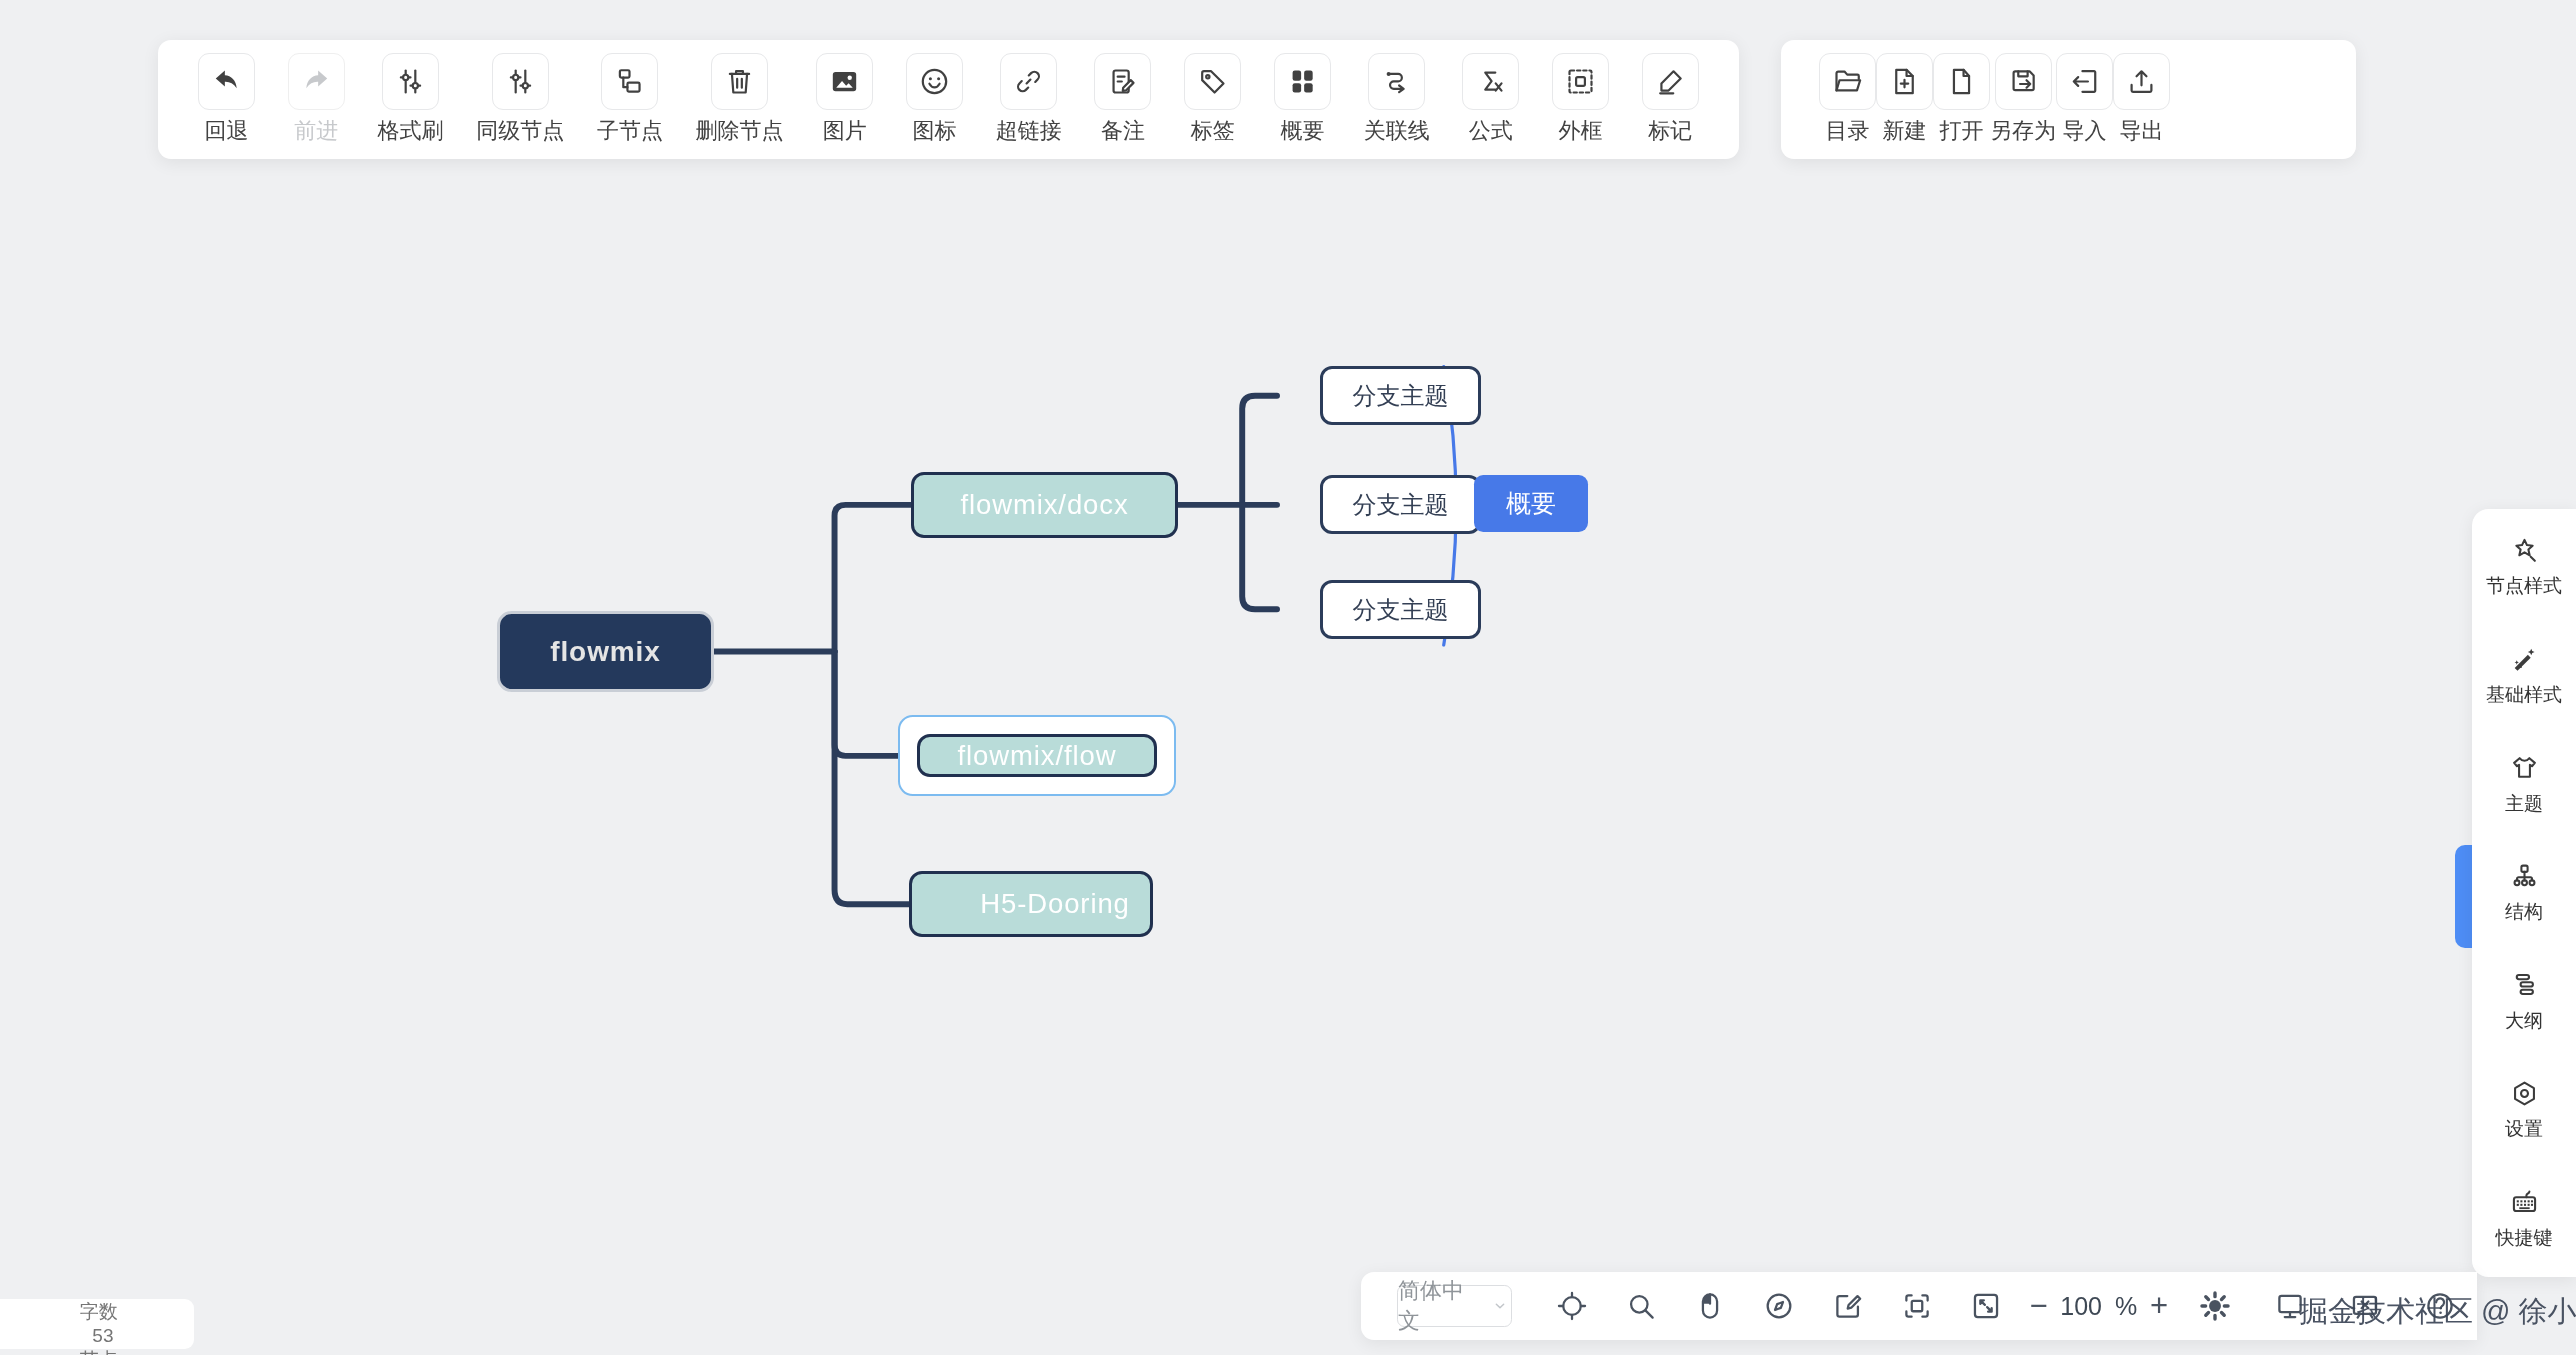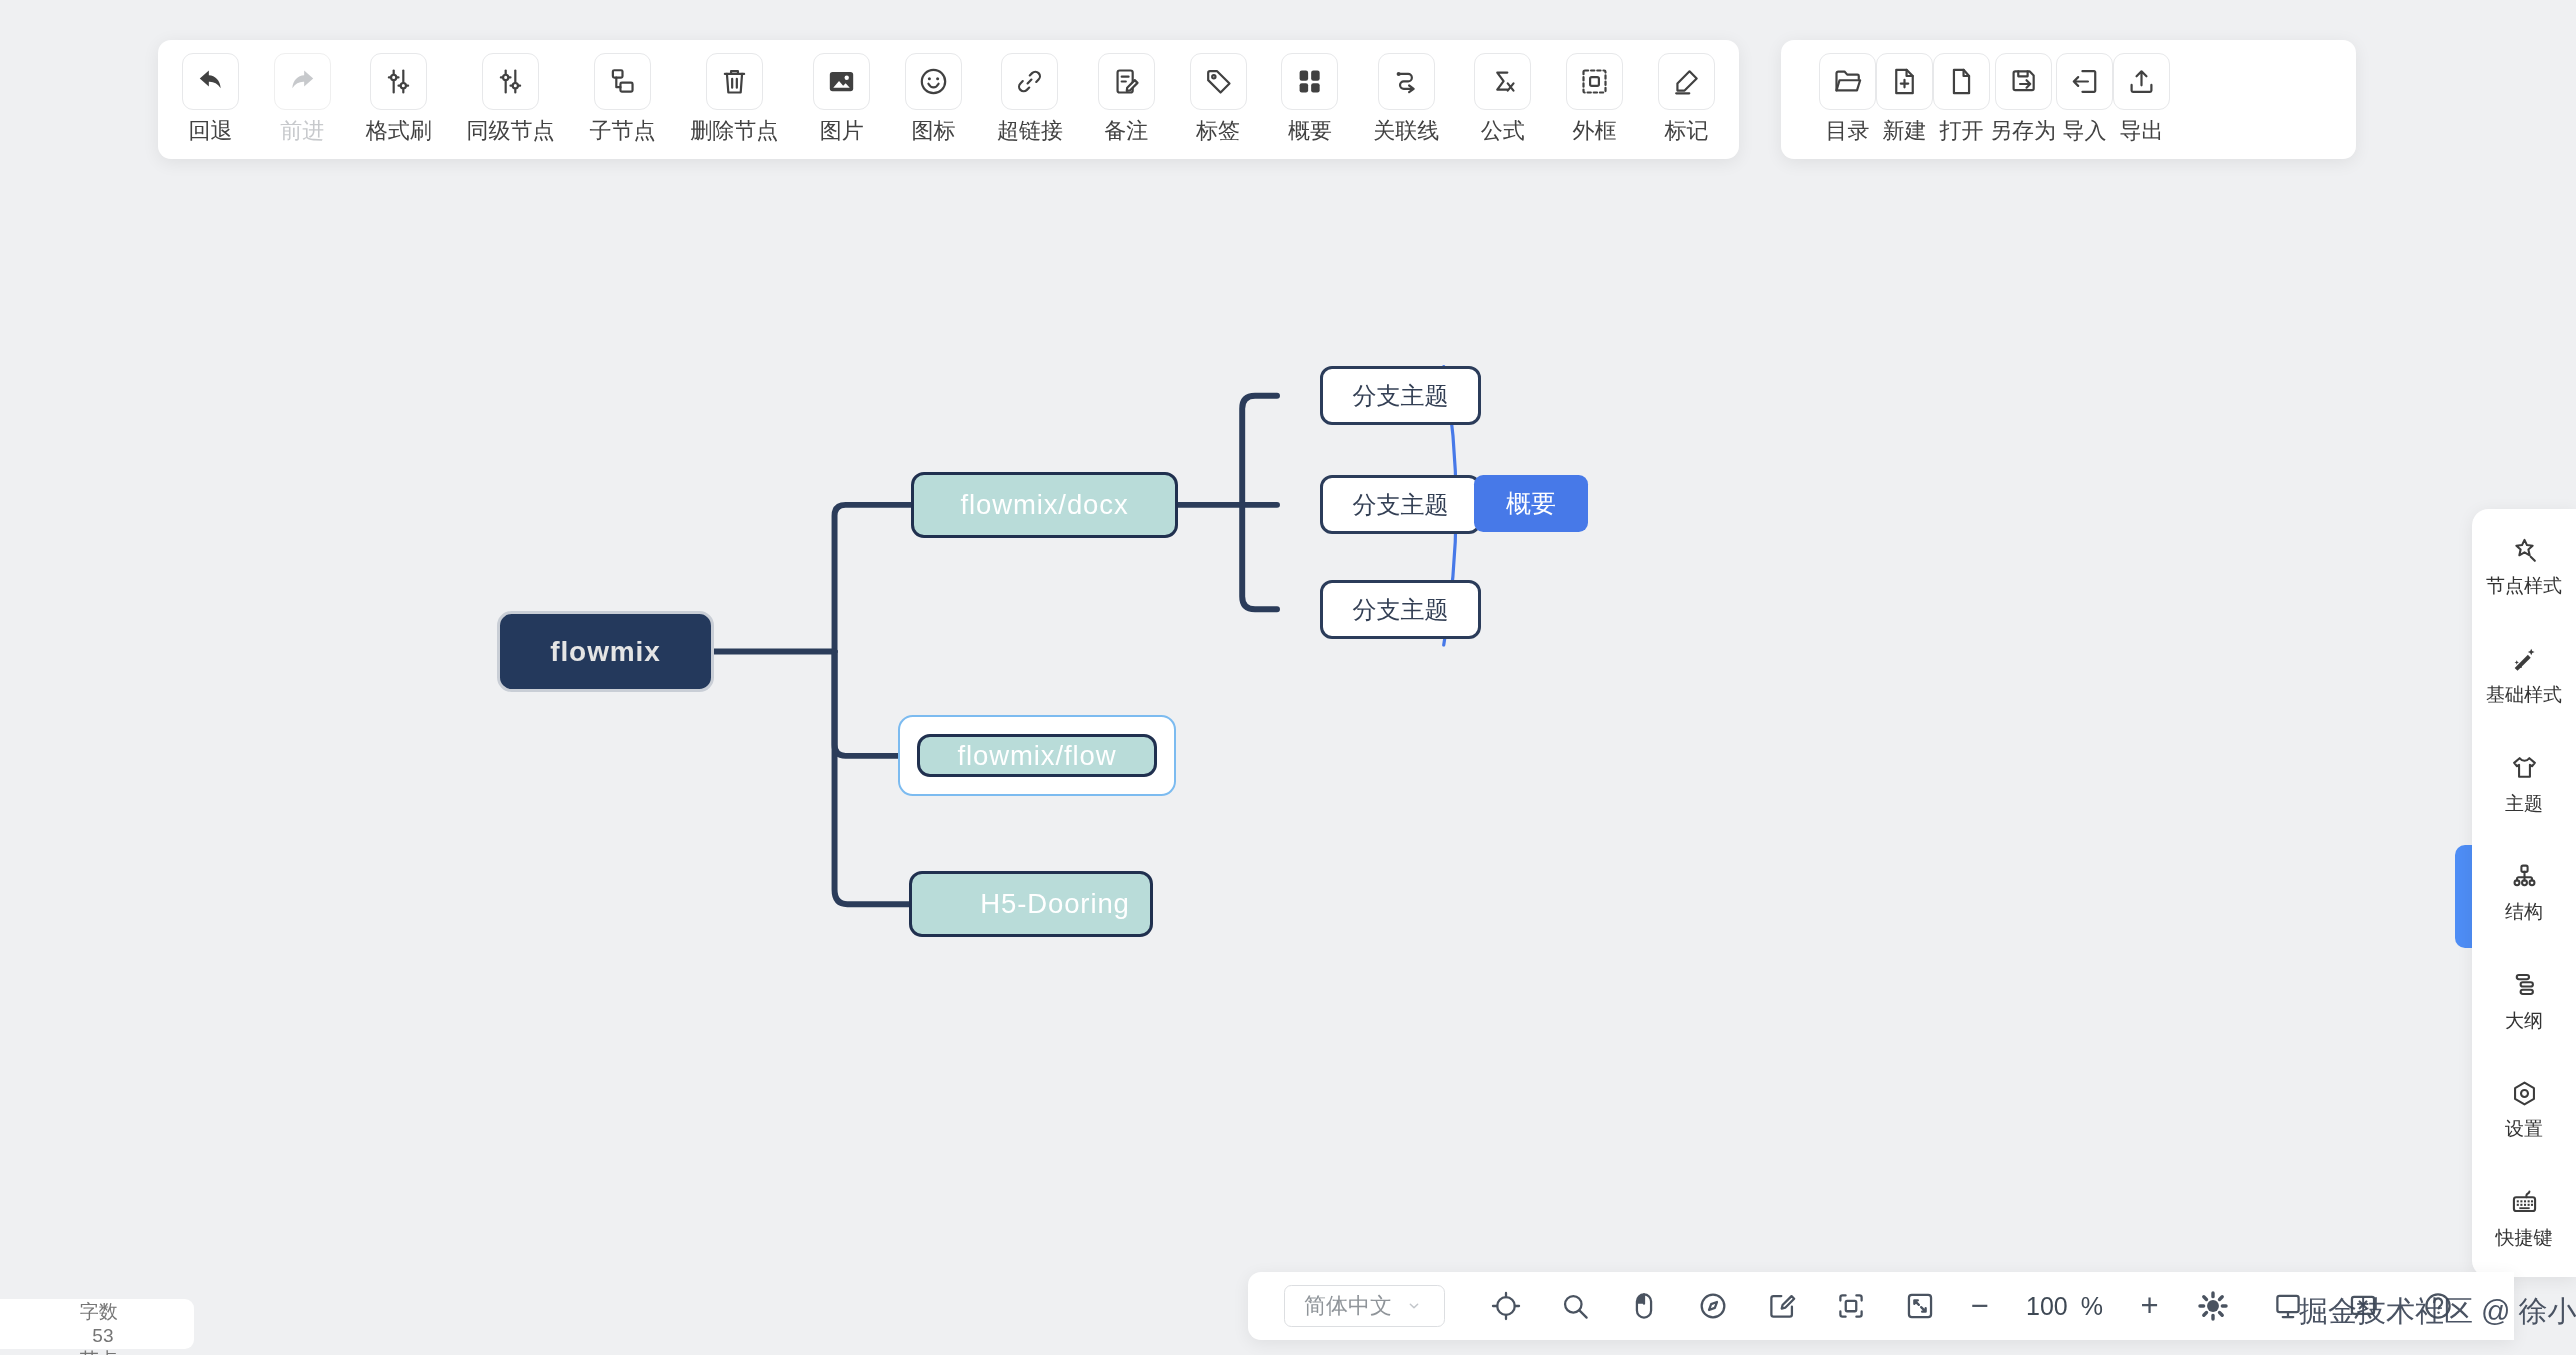--- a/index.html
+++ b/index.html
@@ -4,21 +4,21 @@
 <style>
   html,body{margin:0;padding:0;}
   body{
     width:2576px;height:1356px;position:relative;overflow:hidden;
     background:#eff0f2;
     font-family:"Liberation Sans","DejaVu Sans",sans-serif;
     -webkit-font-smoothing:antialiased;
   }
   
   .panel{position:absolute;background:#fff;border-radius:13px;box-shadow:0 3.7px 16.5px rgba(0,0,0,.07);}
-  .toolbar-left{left:158px;top:40px;width:1581px;height:119px;display:flex;align-items:center;justify-content:space-between;padding:0 24px;box-sizing:border-box;}
+  .toolbar-left{left:158px;top:40px;width:1581px;height:119px;display:flex;align-items:center;justify-content:space-between;padding:0 40px;box-sizing:border-box;}
   .toolbar-right{left:1781px;top:40px;width:575px;height:119px;display:flex;align-items:center;justify-content:flex-start;padding:0 38px;box-sizing:border-box;}
   .tb-item{display:flex;flex-direction:column;align-items:center;gap:6.4px;}
   .tb-btn{width:55px;height:55px;border:1.8px solid #e7e8ea;border-radius:11px;background:#fff;display:flex;align-items:center;justify-content:center;color:#414141;cursor:pointer;}
   .tb-btn svg{width:33px;height:33px;display:block;}
   .tb-label{font-size:22px;color:#424242;white-space:nowrap;}
   .tb-item.disabled .tb-btn{color:#c7c9cc;border-color:#efefef;}
   .tb-item.disabled .tb-label{color:#c7c9cc;}
   
   #connectors{position:absolute;left:0;top:0;width:2576px;height:1356px;}
   .mmnode{position:absolute;display:flex;align-items:center;justify-content:center;box-sizing:border-box;cursor:pointer;}
@@ -35,21 +35,21 @@
   .sb-indicator{position:absolute;left:2455px;top:845px;width:20px;height:103px;background:#4e8df5;border-radius:10px 0 0 10px;}
   .sidebar{left:2472px;top:509px;width:104px;height:768px;border-radius:16.5px 0 0 16.5px;display:flex;flex-direction:column;align-items:center;justify-content:space-between;padding:26px 0;box-sizing:border-box;}
   .sb-item{display:flex;flex-direction:column;align-items:center;gap:7.3px;color:#3c3c3c;cursor:pointer;}
   .sb-item svg{width:31px;height:31px;display:block;}
   .sb-label{font-size:19px;color:#333;white-space:nowrap;}
   
   .status-chip{position:absolute;left:0;top:1299px;width:194px;height:50px;background:#fff;border-radius:0 9.2px 9.2px 0;display:flex;align-items:center;padding-left:3.7px;box-sizing:border-box;font-size:19px;color:#757575;flex-direction:column;}
   .status-chip .num{margin-left:8.2px;}
   .status-chip .sep{width:18.3px;}
   
-  .bottom-bar{left:1248px;top:1272px;width:1266px;height:68px;border-radius:13px 0 0 13px;display:flex;align-items:center;padding-left:36px;box-sizing:border-box;}
+  .bottom-bar{left:1361px;top:1272px;width:1116px;height:68px;border-radius:13px 0 0 13px;display:flex;align-items:center;padding-left:36px;box-sizing:border-box;}
   .lang-select{width:161px;height:42px;border:1.8px solid #dcdee1;border-radius:7.3px;display:flex;align-items:center;justify-content:center;gap:11px;color:#8f9499;font-size:22px;margin-right:26px;cursor:pointer;box-sizing:border-box;}
   .lang-select .ic svg{width:22px;height:22px;color:#c2c6ca;display:block;}
   .bb-btn{width:69px;display:flex;justify-content:center;color:#4a5360;cursor:pointer;}
   .bb-btn svg{width:34px;height:34px;display:block;}
   .bb-btn.right{width:75px;}
   .zoom-btn{width:51px;text-align:center;font-size:31px;color:#4a5360;cursor:pointer;}
   .zoom-val{width:119px;text-align:center;font-size:25px;color:#3e4854;display:flex;justify-content:center;gap:13px;}
   .watermark{position:absolute;left:2299px;top:1292px;font-size:29px;font-weight:500;color:#3b4556;opacity:.92;z-index:60;white-space:nowrap;}
   .ic{display:inline-flex;}
 </style>

